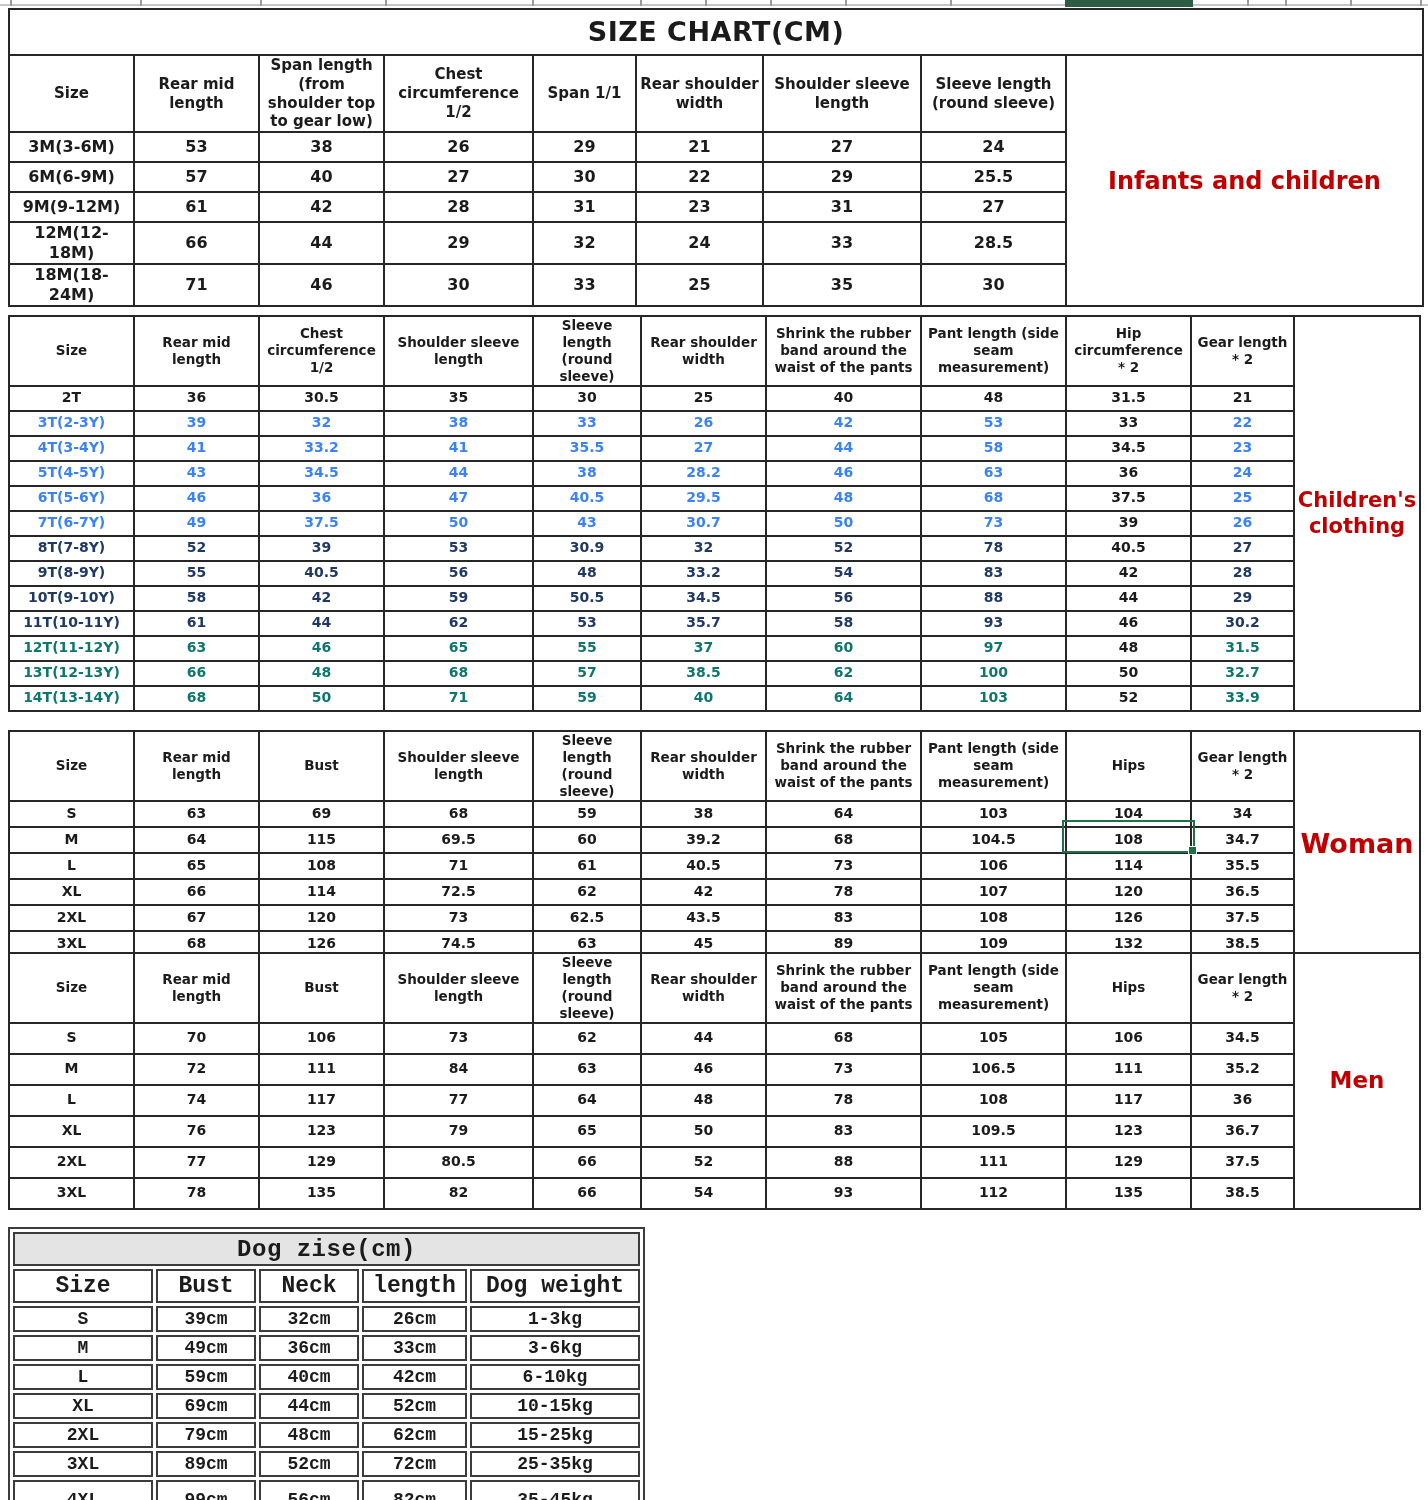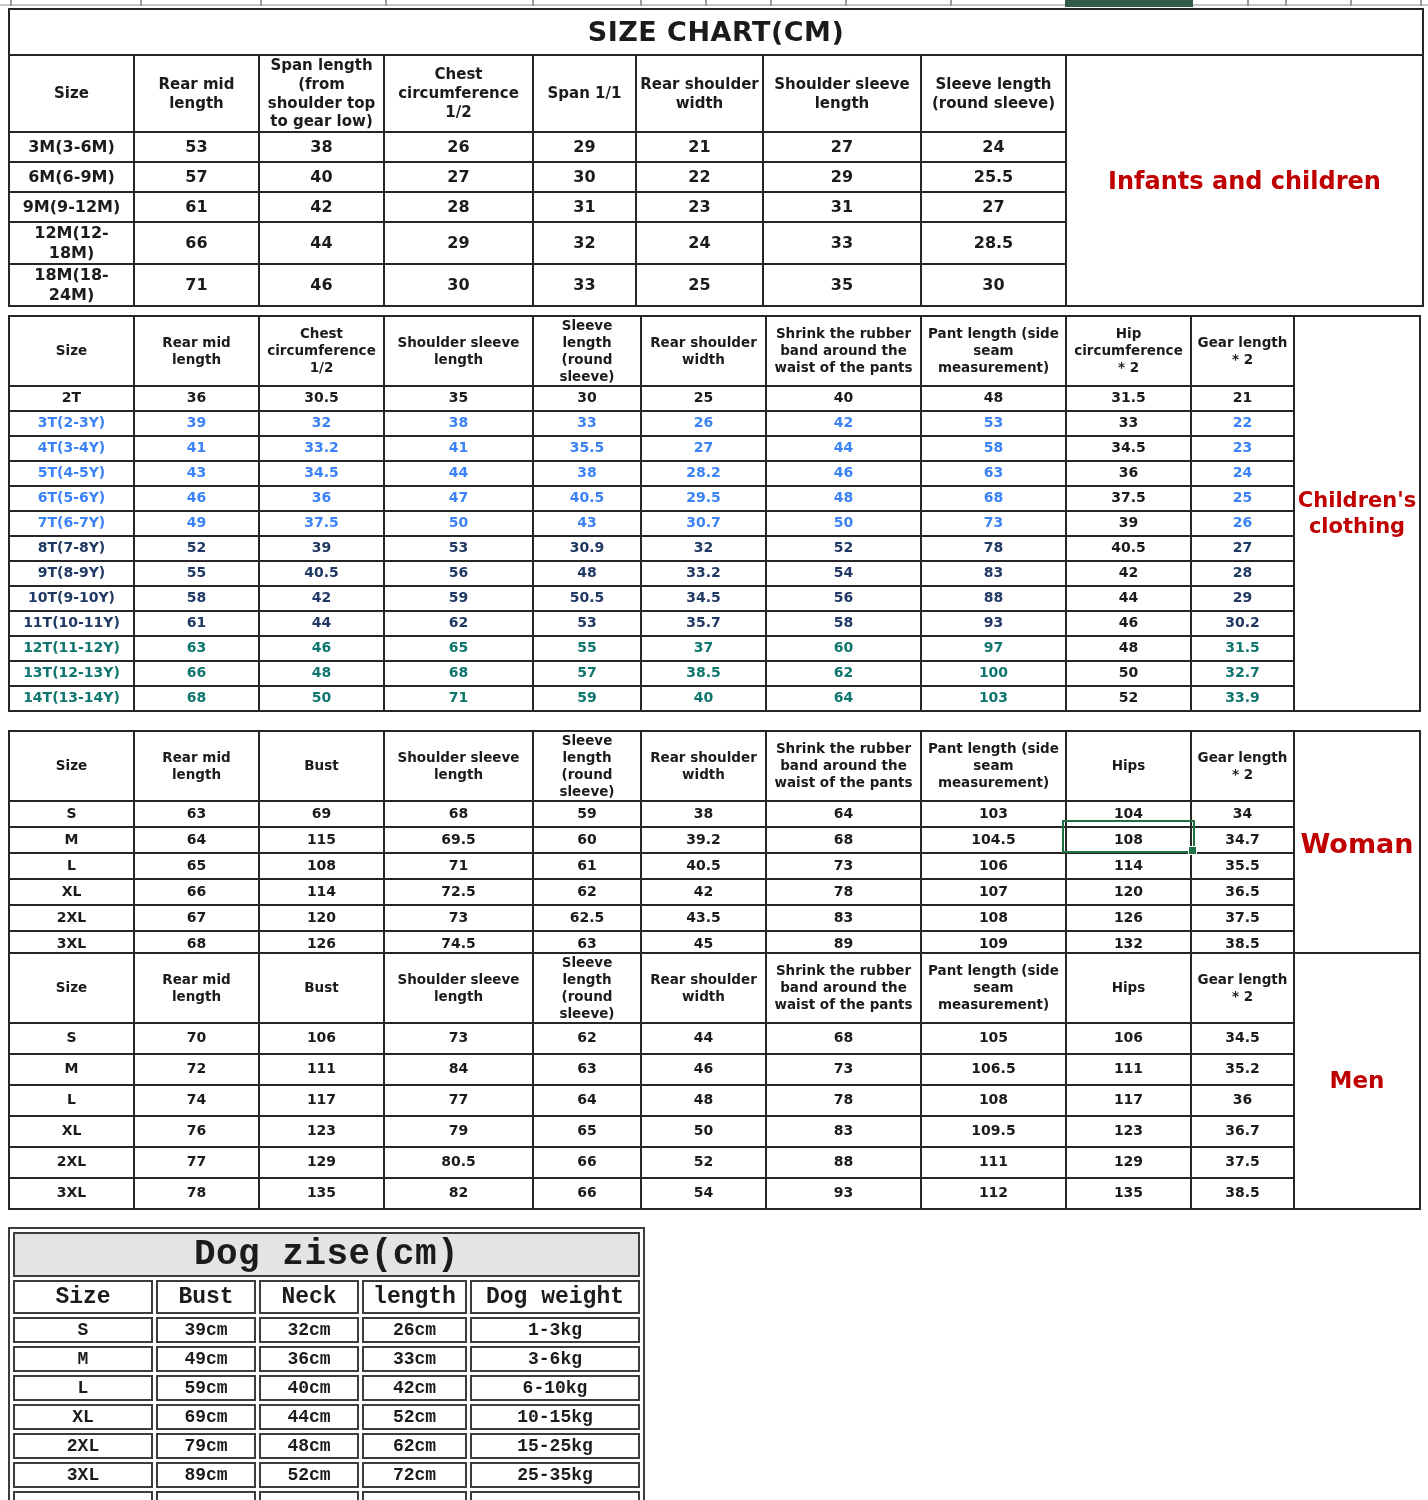--- a/index.html
+++ b/index.html
@@ -44,21 +44,21 @@
   
   table.dog{
     border-collapse:separate;border-spacing:3px;border:2px solid #3c3c3c;
     table-layout:fixed;background:#fff;
   }
   table.dog td{
     border:2px solid #3c3c3c;text-align:center;vertical-align:middle;
     font-family:"Liberation Mono","DejaVu Sans Mono",monospace;font-weight:bold;
     padding:0 2px;overflow:hidden;
   }
-  table.dog .title-row td{background:#e4e4e4;font-size:36px;height:30px;}
+  table.dog .title-row td{background:#e4e4e4;font-size:24px;height:30px;}
   table.dog .hcell{font-size:23px;height:30px;}
   table.dog .dcell{font-size:18px;height:22px;}
   table.dog tr.last .dcell{height:36px;}
 
   
   .selection{position:absolute;left:1062px;top:820px;width:129px;height:29px;
     border:2px solid #1e7145;z-index:5;}
   .selection .handle{position:absolute;right:-4px;bottom:-4px;width:7px;height:7px;
     background:#1e7145;border:1px solid #ffffff;}
 </style>

